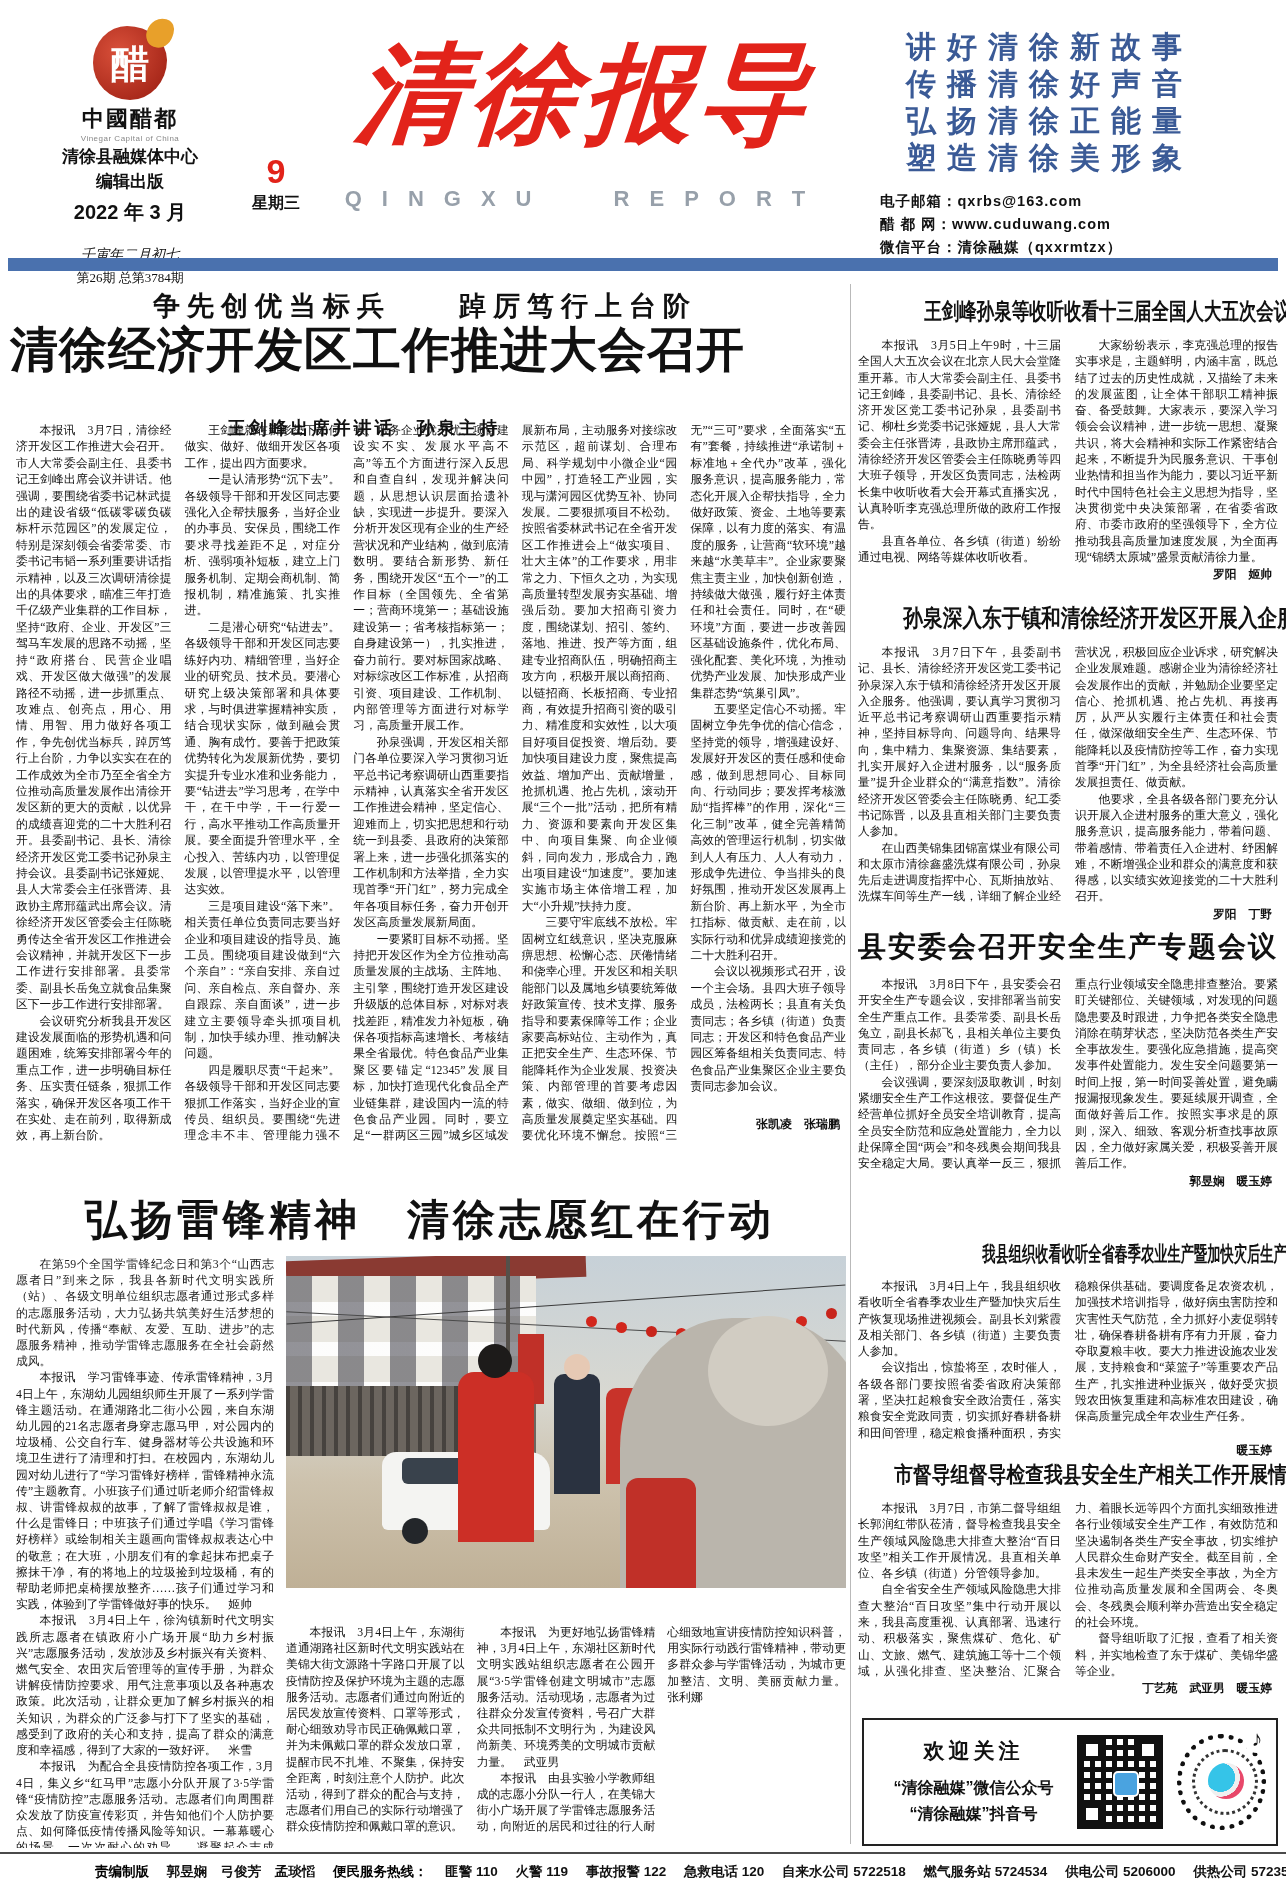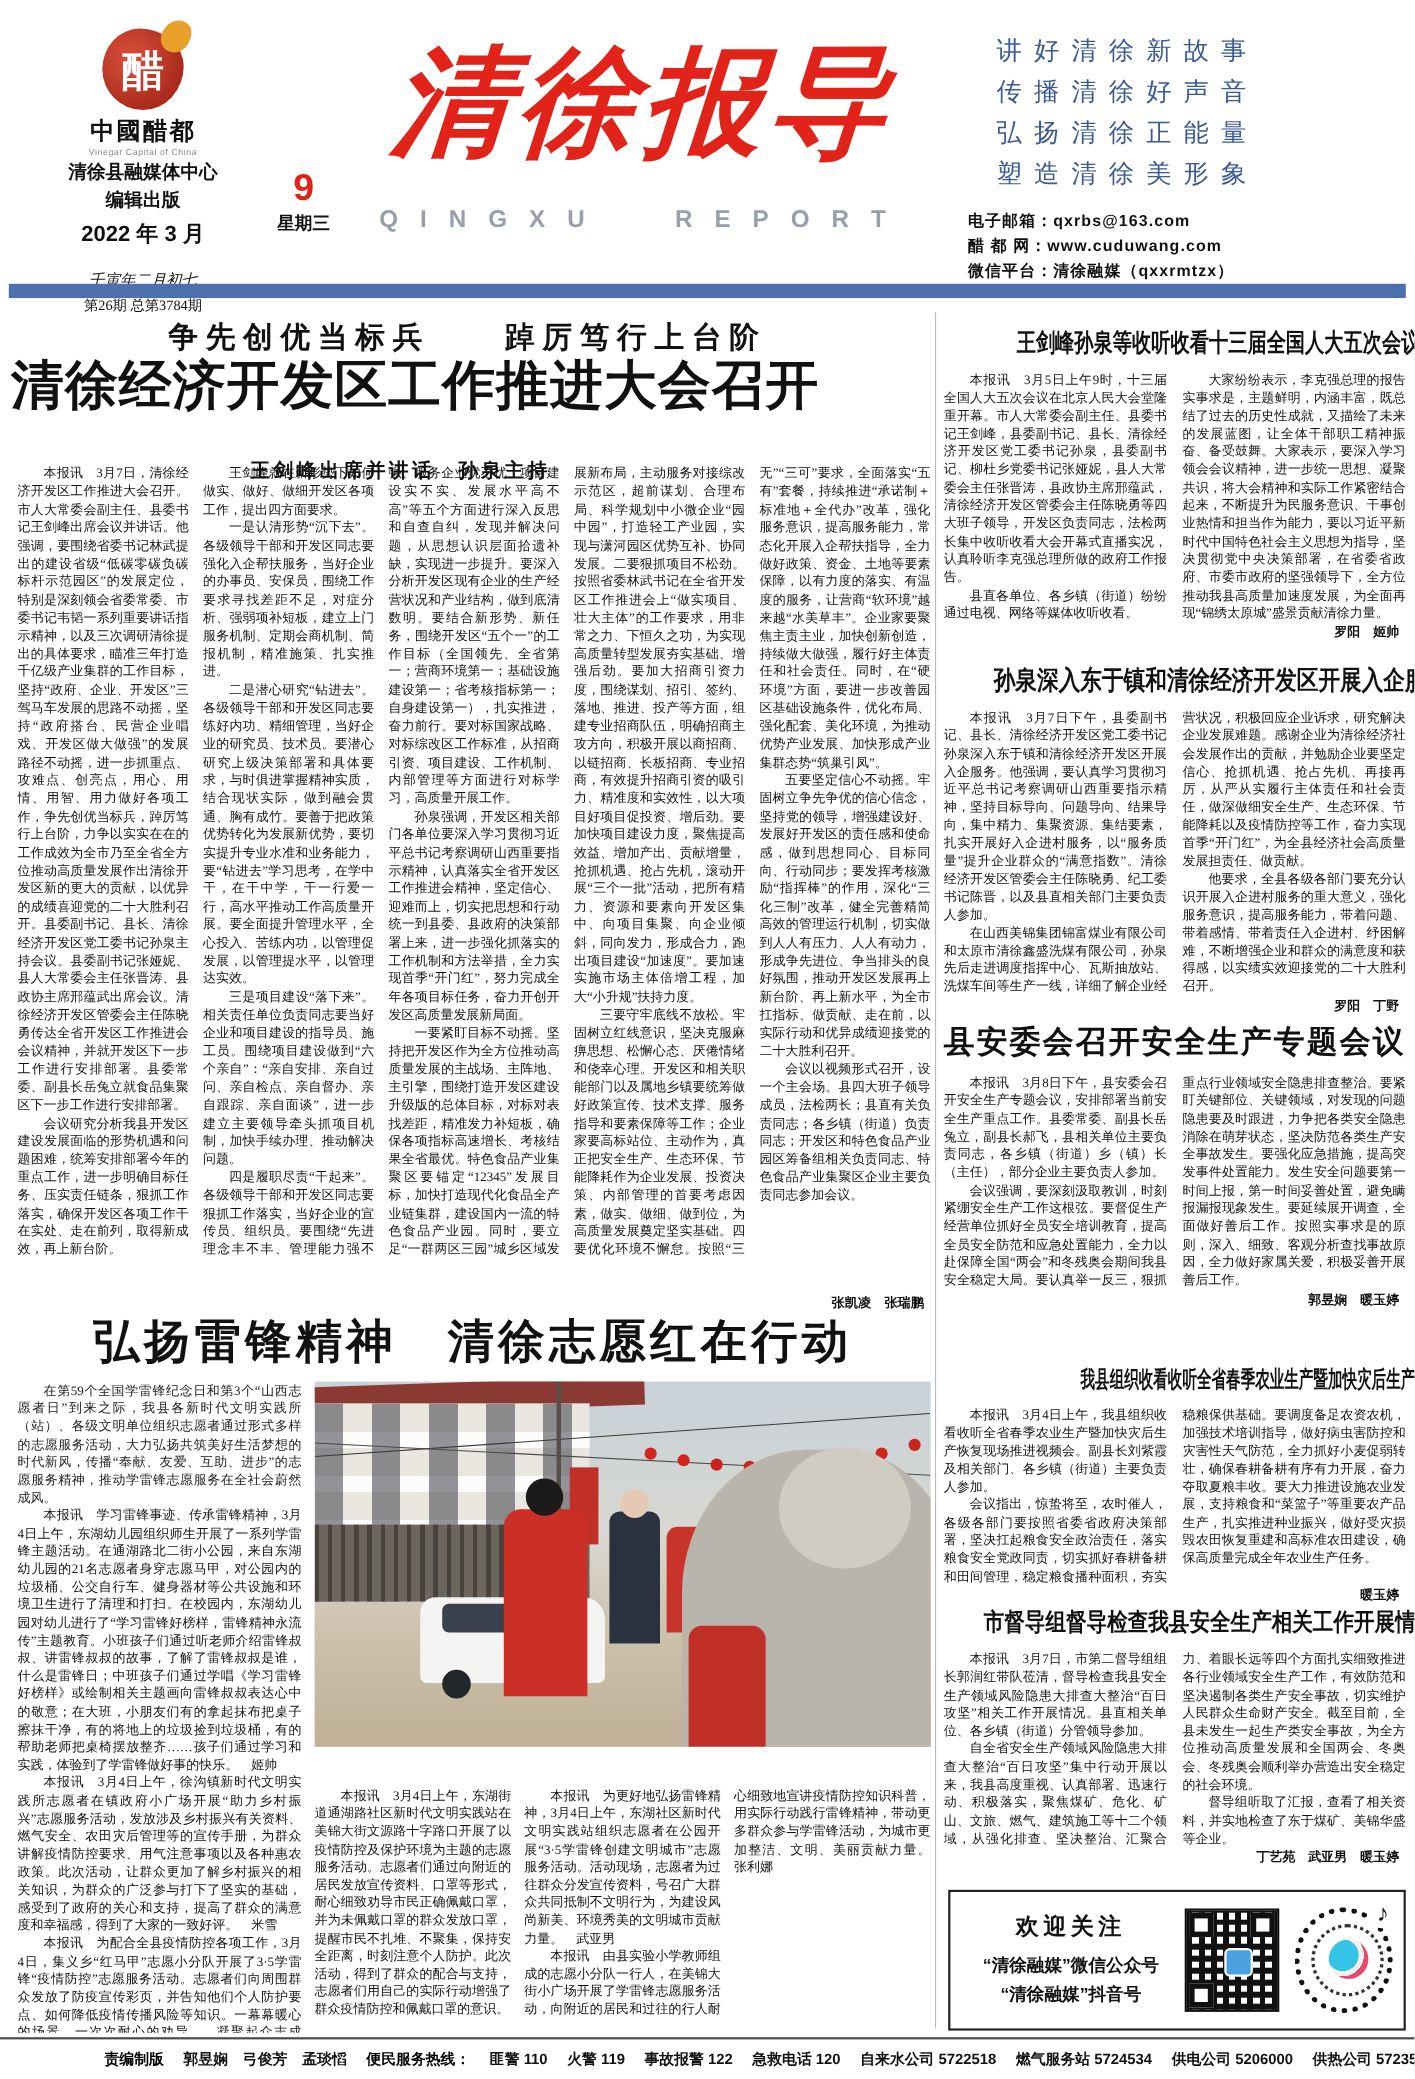--- a/index.html
+++ b/index.html
@@ -27,40 +27,40 @@
   .weekday { font-size:16px; font-weight:bold; font-family:"Liberation Sans",sans-serif; margin-top:2px; }
 
   .title-block { position:absolute; left:300px; top:18px; width:570px; text-align:center; }
   .paper-title { color:#e2231a; font-size:108px; line-height:150px; font-weight:bold; font-style:italic;
                  letter-spacing:6px; transform:skewX(-4deg); font-family:"DejaVu Serif",serif; }
   .paper-title-en { margin-top:18px; color:#97a0aa; font-size:22px; font-weight:bold;
                     font-family:"Liberation Sans",sans-serif; letter-spacing:20px; }
   .paper-title-en span { margin:0 18px; }
 
   .slogan-block { position:absolute; left:880px; top:28px; width:396px; }
-  .slogan-line { color:#3a5a96; font-size:23px; font-weight:normal; letter-spacing:11px; line-height:37px; text-align:left; padding-left:26px; }
+  .slogan-line { color:#3a5a96; font-size:30px; font-weight:bold; letter-spacing:11px; line-height:37px; text-align:left; padding-left:26px; }
   .contact-block { position:absolute; left:880px; top:190px; width:400px; font-family:"Liberation Sans",sans-serif; }
   .contact-row { font-size:14.5px; font-weight:bold; line-height:23px; letter-spacing:1px; }
 
   
   .blue-bar { position:absolute; left:8px; top:258px; width:1270px; height:13px; background:#4a71ae; }
   .v-divider { position:absolute; left:850px; top:284px; width:1px; height:1560px; background:#b9b9b9; }
 
   
   .kicker { position:absolute; left:30px; top:288px; width:790px; text-align:center; font-size:27px; font-weight:bold;
             letter-spacing:7px; font-family:"Liberation Sans",sans-serif; }
   .main-headline { position:absolute; left:10px; top:318px; width:800px; text-align:left; font-size:48px; font-weight:bold;
                    letter-spacing:1px; font-family:"Liberation Sans",sans-serif; white-space:nowrap; }
   .main-subhead { position:absolute; left:14px; top:384px; width:700px; text-align:center; font-size:18px; font-weight:bold;
                   letter-spacing:3px; font-family:"Liberation Sans",sans-serif;margin-top:32px; }
   .main-body { position:absolute; left:16px; top:422px; width:830px; height:722px; overflow:hidden;
                column-count:5; column-gap:13px; column-fill:auto;
                font-size:11.8px; line-height:16.4px; text-align:justify; }
   .main-body p { text-indent:2em; }
-  .main-byline { position:absolute; left:640px; top:1176px; width:200px; text-align:right; font-size:12px; font-weight:bold; }
+  .main-byline { position:absolute; left:640px; top:1116px; width:200px; text-align:right; font-size:12px; font-weight:bold; }
 
   .r-art { position:absolute; left:858px; width:420px; }
   .r-head { text-align:center; font-weight:bold; font-family:"Liberation Sans",sans-serif; white-space:nowrap; }
   .squeeze { display:inline-block; transform-origin:center; }
   .r-body { margin-top:10px; column-count:2; column-gap:14px; font-size:11.8px; line-height:16.3px; text-align:justify; }
   .r-body p { text-indent:2em; }
   .r-byline { text-align:right; font-size:11.8px; font-weight:bold; padding-right:6px; margin-top:2px; }
 
   
   .lf-headline { position:absolute; left:14px; top:1192px; width:832px; text-align:center; font-size:42px; font-weight:bold;

